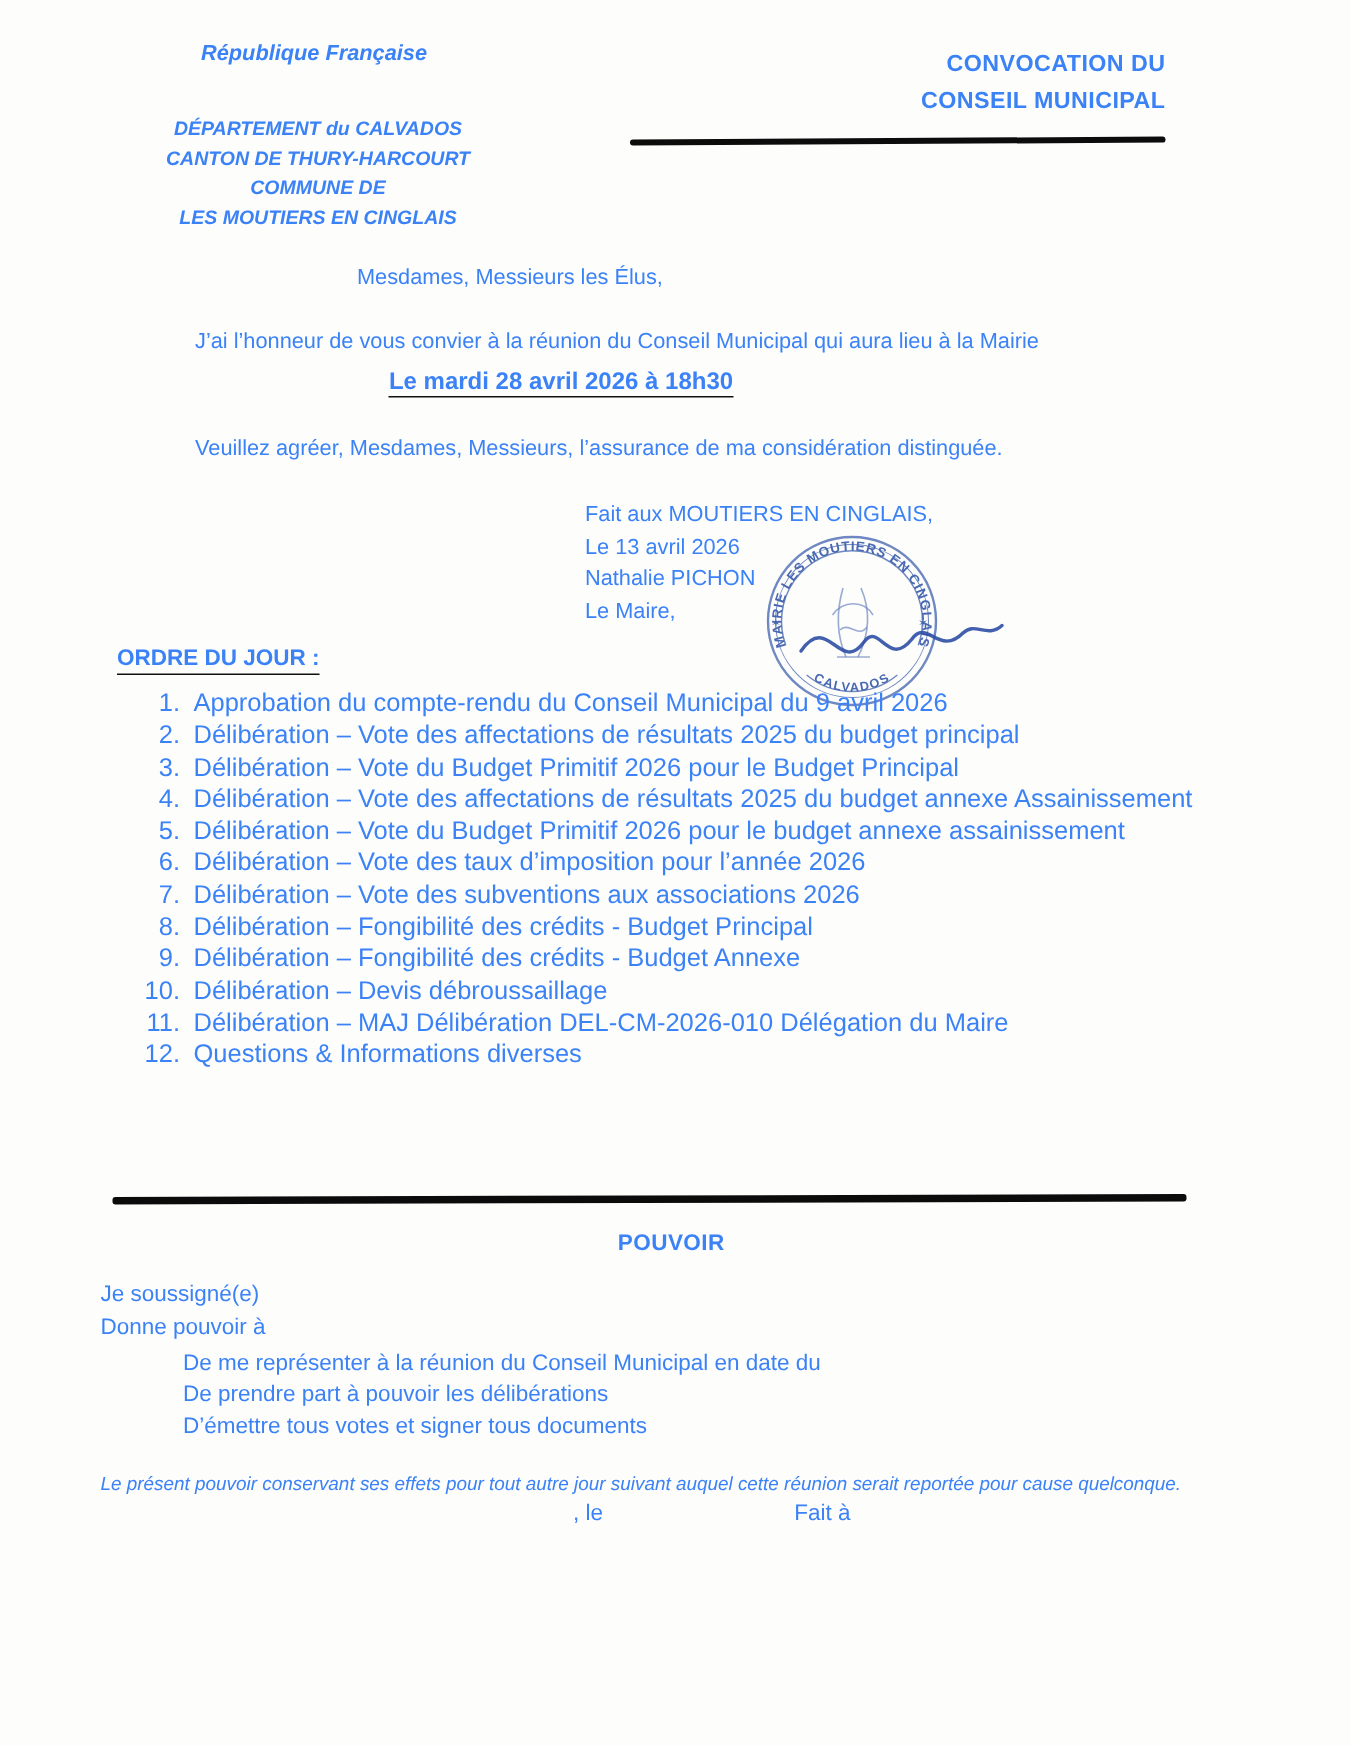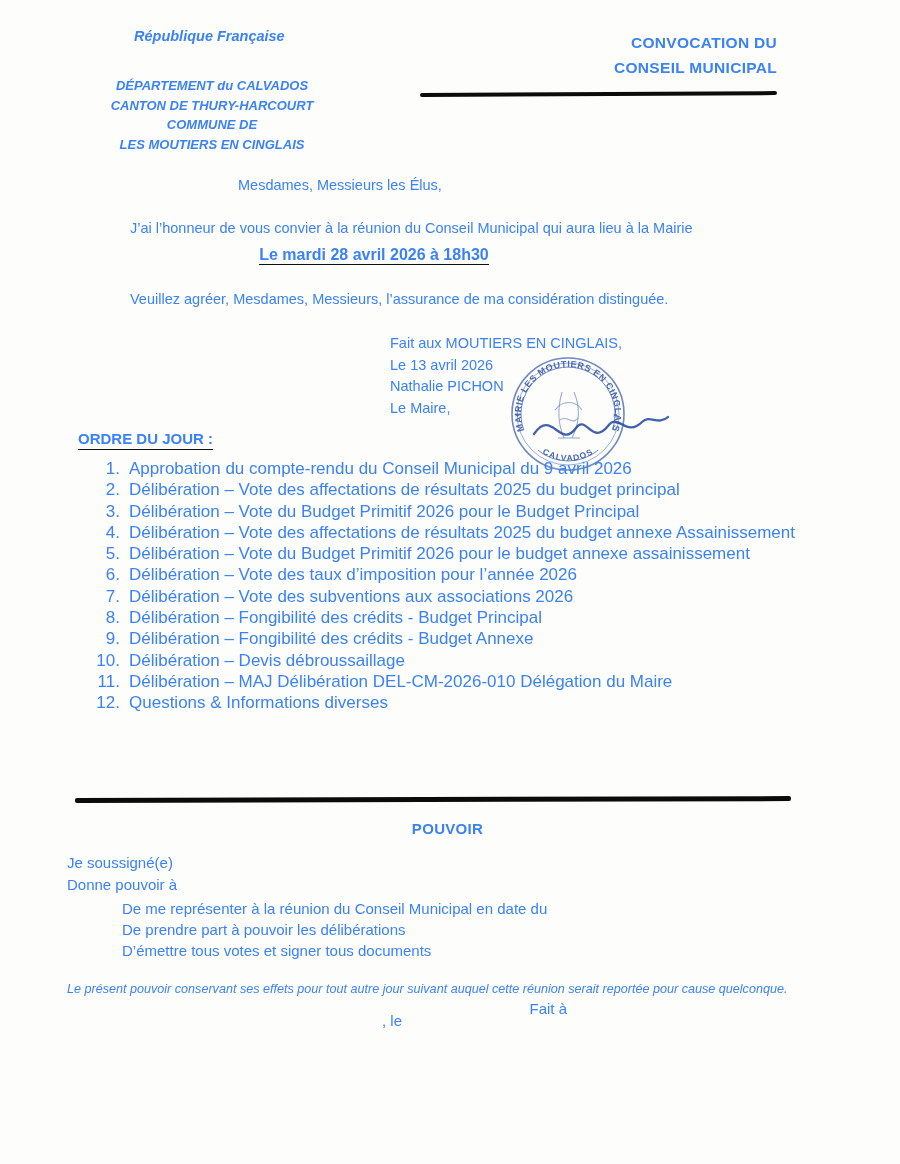--- a/index.html
+++ b/index.html
@@ -58,21 +58,21 @@
   .pv-line{position:absolute;left:67px;font-size:15px;}
   .pv-l1{top:854px;}
   .pv-l2{top:876px;}
   .pv-ind{position:absolute;left:122px;font-size:15px;}
   .pv-i1{top:900px;}
   .pv-i2{top:921px;}
   .pv-i3{top:942px;}
   .pv-note{position:absolute;left:67px;top:982px;font-size:12.6px;font-style:italic;
            width:760px;}
   .pv-footer{position:absolute;left:67px;top:1000px;font-size:15px;width:500px;text-align:right;}
-  .pv-footer .le{position:absolute;left:315px;top:0;margin-top:12px;}
+  .pv-footer .le{position:absolute;left:315px;top:0;}
 </style>
 </head>
 <body>
 
 <div class="page">
 
   <div class="republic">République Française</div>
 
   <div class="dept">
     <div>DÉPARTEMENT du CALVADOS</div>

